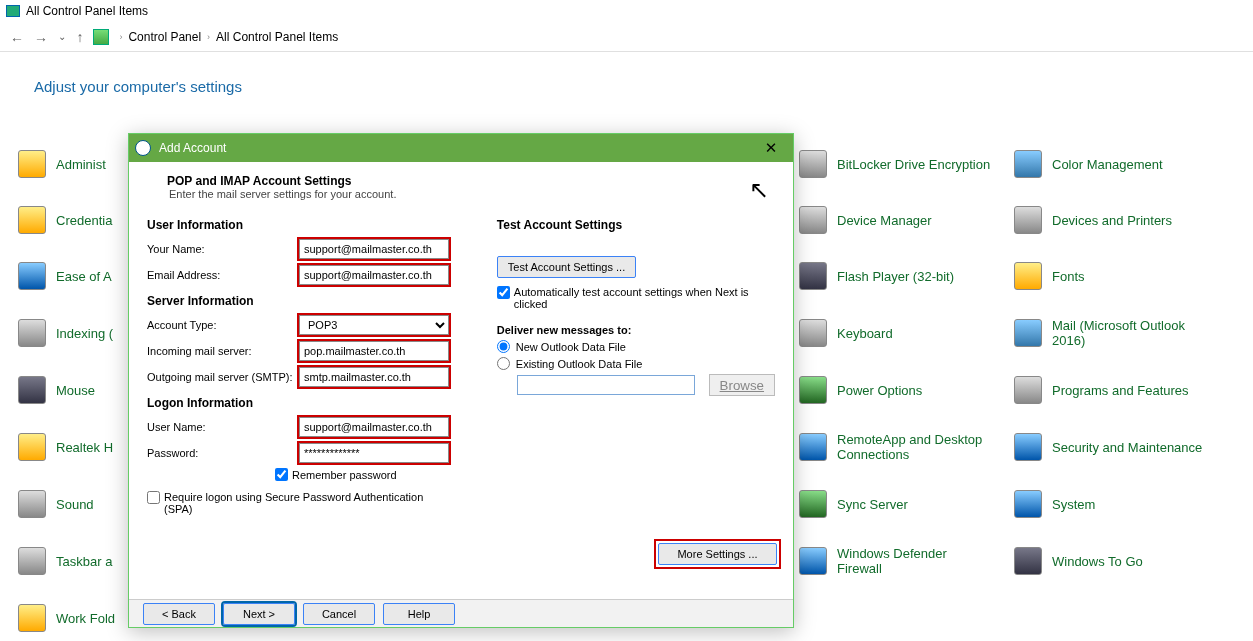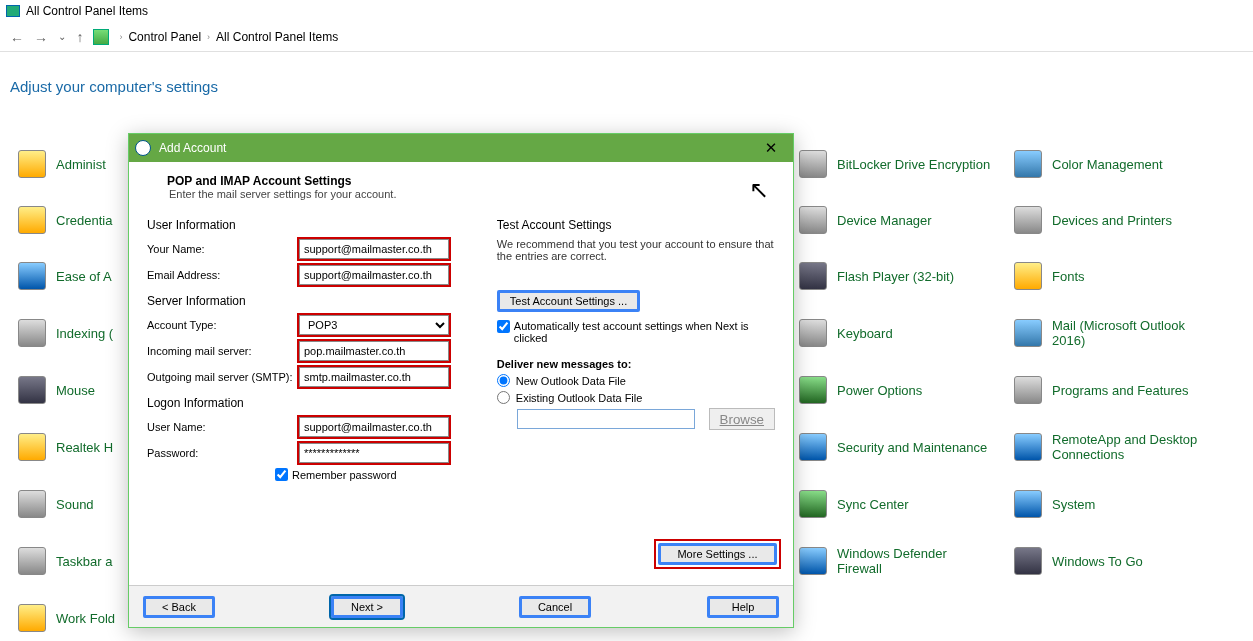--- a/index.html
+++ b/index.html
@@ -12,21 +12,21 @@
 
 
 .navbar { height: 30px; border-bottom: 1px solid #e0e0e0; display: flex; align-items: center; padding: 0 10px; gap: 10px; }
 .navchev { font-size: 14px; color: #606060; cursor: pointer; }
 .navup { font-size: 14px; color: #606060; cursor: pointer; }
 .iconbox { width: 16px; height: 16px; border: 1px solid #0a7; background: linear-gradient(#7d7,#4a4); }
 .crumb { font-size: 12px; color: #000; display: flex; align-items: center; gap: 6px; }
 .crumb .sep { color: #888; font-size: 9px; }
 
 
-.heading { padding: 26px 0 10px 10px; font-size: 15px; color: #1a6aa7; }
+.heading { padding: 26px 0 10px 34px; font-size: 15px; color: #1a6aa7; }
 
 
 .grid { position: absolute; left: 18px; top: 150px; display: grid; grid-template-columns: 216px 180px 210px 175px 215px 210px; row-gap: 28px; }
 .cpitem { display: flex; align-items: center; gap: 10px; font-size: 13px; color: #116b2b; cursor: pointer; white-space: nowrap; }
 .cpitem .ic { width: 28px; height: 28px; flex: 0 0 28px; border-radius: 3px; background: linear-gradient(#8cf,#37a); border: 1px solid #888; }
 .cpitem .ic.yellow { background: linear-gradient(#fe8,#fa0); }
 .cpitem .ic.gray { background: linear-gradient(#ddd,#888); }
 .cpitem .ic.blue { background: linear-gradient(#8cf,#05a); }
 .cpitem .ic.green { background: linear-gradient(#8d8,#262); }
 .cpitem .ic.dark { background: linear-gradient(#778,#334); }
@@ -37,35 +37,35 @@
 .dlg-title .ic { width: 16px; height: 16px; background: #fff; border-radius: 50%; border: 1px solid #058; }
 .dlg-title .close { position: absolute; right: 0; top: 0; width: 44px; height: 28px; display: flex; align-items: center; justify-content: center; color: #000; font-size: 15px; cursor: pointer; }
 .dlg-subhead { padding: 12px 22px 10px; }
 .dlg-subhead .t { font-weight: bold; font-size: 12px; padding-left: 16px; }
 .dlg-subhead .s { font-size: 11px; color: #444; margin-left: 18px; }
 .cursor { position: absolute; right: 24px; top: 42px; font-size: 24px; }
 .dlg-body { padding: 0 16px; display: flex; gap: 0; }
 .col { padding: 0 2px; }
 .col.left { width: 340px; }
 .col.right { width: 296px; padding-left: 14px; }
-.sect { font-weight: normal; font-size: 12px; margin: 8px 0 6px 0; }
+.sect { font-weight: bold; font-size: 12px; margin: 8px 0 6px 0; }
 .row { display: flex; align-items: center; margin-bottom: 4px; height: 22px; }
 .row label { width: 152px; font-size: 11px; }
 .row input[type=text], .row select { width: 150px; height: 20px; font-size: 11px; padding: 0 4px; border: 1px solid #888; background: #fff; }
 .redbox { outline: 2px solid #c00; }
 .chk { display: flex; align-items: center; gap: 4px; font-size: 11px; margin: 4px 0 4px 0; }
 .chk input { width: 13px; height: 13px; }
 .right p { font-size: 11px; color: #333; margin-bottom: 10px; }
-.btn { background: #e9e9e9; border: 3px solid #3b82f6; font-size: 11px; height: 22px; padding: 0 10px; cursor: pointer; border-radius: 2px; }
+.btn { background: #e9e9e9; border: 1px solid #3b82f6; font-size: 11px; height: 22px; padding: 0 10px; cursor: pointer; border-radius: 2px; }
 .radios { margin-top: 4px; }
 .radio { display: flex; align-items: center; gap: 6px; font-size: 11px; margin: 4px 0; }
 .existing-box input { width: 178px; height: 20px; border: 1px solid #7aa7d9; background: #fff; }
 .browse { margin-left: 8px; height: 22px; width: 66px; color: #888; border: 1px solid #bbb; background: #efefef; cursor: default; text-decoration: underline; }
 .more-wrap { position: absolute; right: 14px; bottom: 60px; padding: 2px; outline: 2px solid #c00; }
-.footer { position: absolute; left: 0; right: 0; bottom: 0; height: 42px; border-top: 1px solid #ccc; background: #f2f2f2; display: flex; align-items: center; justify-content: space-between; gap: 8px; padding: 0 14px; }
+.footer { position: absolute; left: 0; right: 0; bottom: 0; height: 28px; border-top: 1px solid #ccc; background: #f2f2f2; display: flex; align-items: center; justify-content: flex-start; gap: 8px; padding: 0 14px; }
 .footer .btn { width: 72px; }
 .footer .btn.primary { outline: 2px solid #06a; }
 .delsect { font-weight: bold; font-size: 11px; margin-top: 14px; }
 </style>
 </head>
 <body>
 
 <div class="titlebar">
   <span class="ico"></span>
   <span class="txt">All Control Panel Items</span>
@@ -171,37 +171,37 @@
 
   <div class="cpitem">
       <span class="ic yellow"></span>
       <span>Realtek H</span>
     </div>
   <div></div>
     <div></div>
     <div></div>
   <div class="cpitem">
       <span class="ic blue"></span>
+      <span style="white-space:normal;max-width:170px">RemoteApp and Desktop Connections</span>
+    </div>
+  <div class="cpitem">
+      <span class="ic blue"></span>
       <span>Security and Maintenance</span>
     </div>
-  <div class="cpitem">
-      <span class="ic blue"></span>
-      <span style="white-space:normal;max-width:170px">RemoteApp and Desktop Connections</span>
-    </div>
 
   <div class="cpitem">
       <span class="ic gray"></span>
       <span>Sound</span>
     </div>
   <div></div>
     <div></div>
     <div></div>
   <div class="cpitem">
       <span class="ic green"></span>
-      <span>Sync Center</span>
+      <span>Sync Server</span>
     </div>
   <div class="cpitem">
       <span class="ic blue"></span>
       <span>System</span>
     </div>
 
   <div class="cpitem">
       <span class="ic gray"></span>
       <span>Taskbar a</span>
     </div>
@@ -270,25 +270,28 @@
         <input type="text" class="redbox" value="support@mailmaster.co.th" style="">
       </div>
       <div class="row">
         <label>Password:</label>
         <input type="text" class="redbox" value="*************" style="">
       </div>
       <div class="chk" style="margin-left:128px">
         <input type="checkbox" checked="" style="">
         <span>Remember password</span>
       </div>
+      <div class="chk" style="margin-top:10px; align-items:flex-start">
+        <input type="checkbox" style="">
+        <span style="max-width:280px">Require logon using Secure Password Authentication (SPA)</span>
+      </div>
     </div>
 
     <div class="col right">
       <div class="sect">Test Account Settings</div>
-      <p>We recommend that you test your account to ensure that the entries are correct.</p>
       <button class="btn" style="margin-top:18px">Test Account Settings ...</button>
       <div class="chk" style="margin-top:8px; align-items:flex-start">
         <input type="checkbox" checked="" style="">
         <span style="max-width:240px">Automatically test account settings when Next is clicked</span>
       </div>
       <div class="delsect">Deliver new messages to:</div>
       <div class="radios">
         <div class="radio">
           <input type="radio" name="pst" checked="" style="">
           <span>New Outlook Data File</span>

